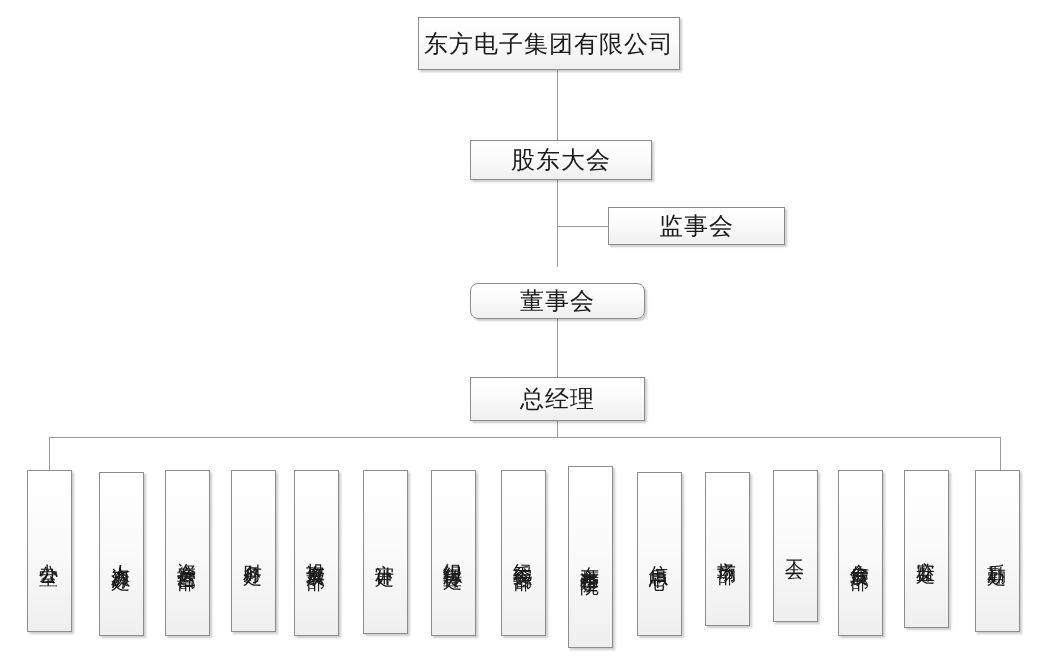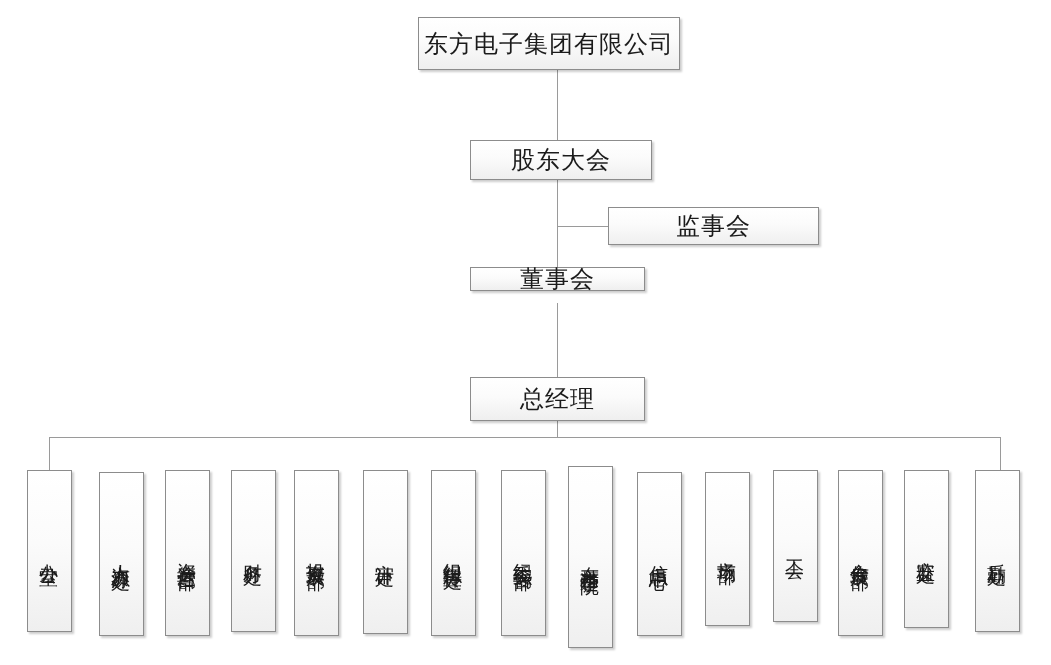--- a/index.html
+++ b/index.html
@@ -84,25 +84,25 @@
   <div class="line line-v" style="left:1000px; top:437px; height:33px;"></div>
 
   <div class="node node-h" style="left:418px; top:17px; width:262px; height:53px;">
     <span>东方电子集团有限公司</span>
   </div>
 
   <div class="node node-h" style="left:462px; top:140px; width:182px; height:40px;margin-left:8px;">
     <span>股东大会</span>
   </div>
 
-  <div class="node node-h" style="left:608px; top:207px; width:211px; height:38px;">
+  <div class="node node-h" style="left:608px; top:207px; width:177px; height:38px;">
     <span>监事会</span>
   </div>
 
-  <div class="node node-h" style="left:470px; top:267px; width:175px; height:24px;">
+  <div class="node node-h" style="left:470px; top:283px; width:175px; height:36px;border-radius:8px;">
     <span>董事会</span>
   </div>
 
   <div class="node node-h" style="left:470px; top:377px; width:175px; height:44px;">
     <span>总经理</span>
   </div>
 
   <div class="node node-v" style="left:27px; top:470px; width:45px; height:162px;">
     <span class="vlabel">办公室</span>
   </div>

